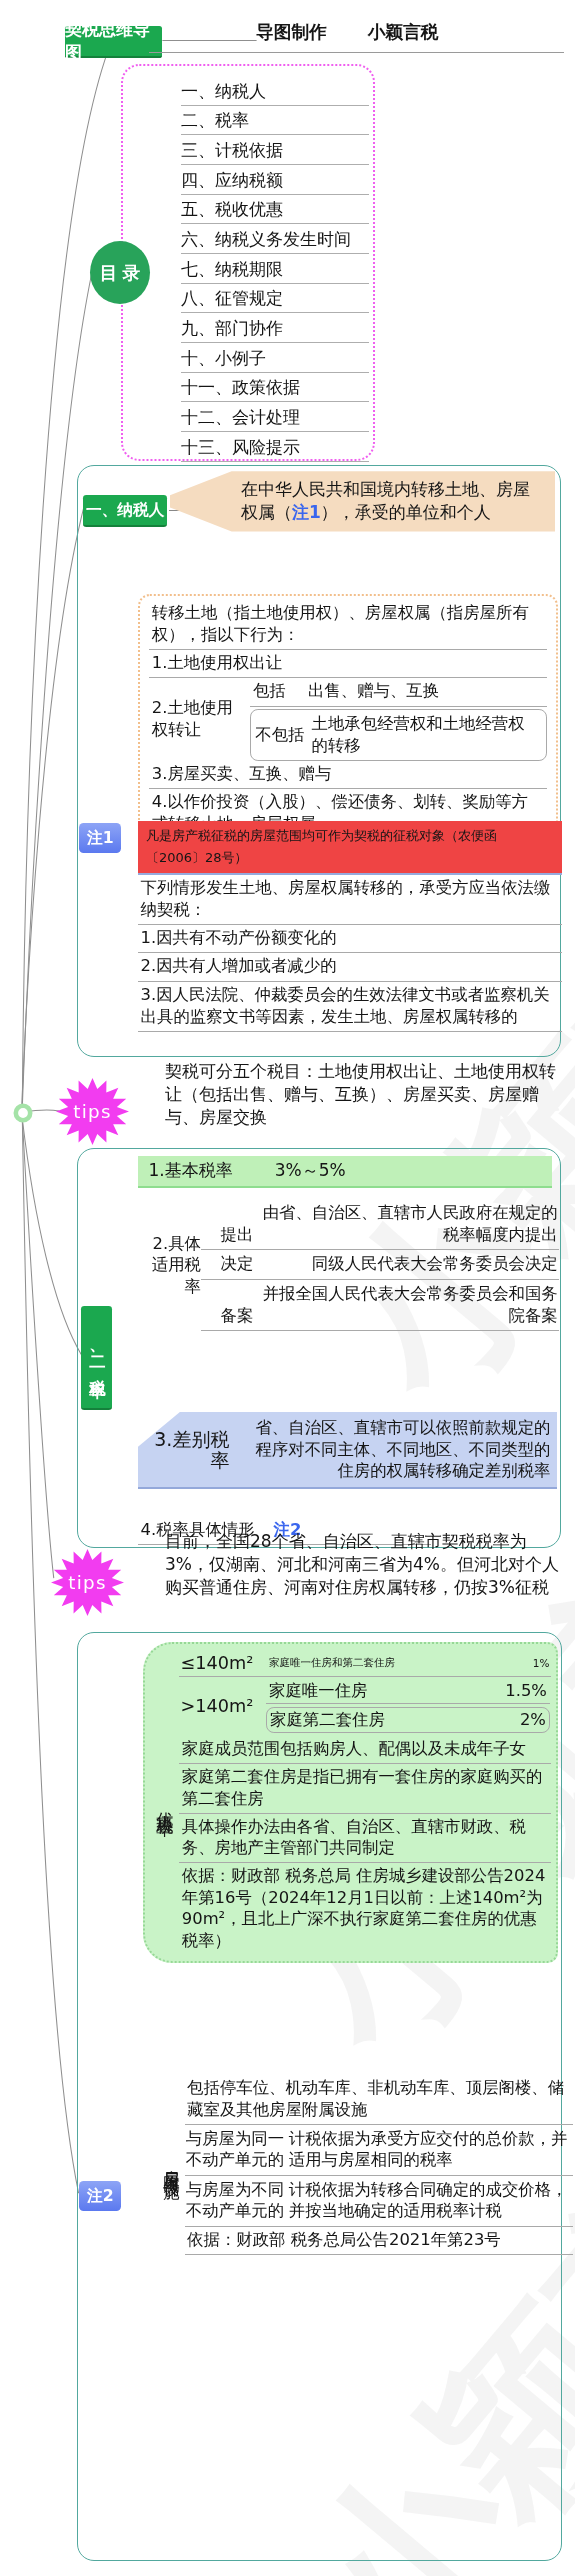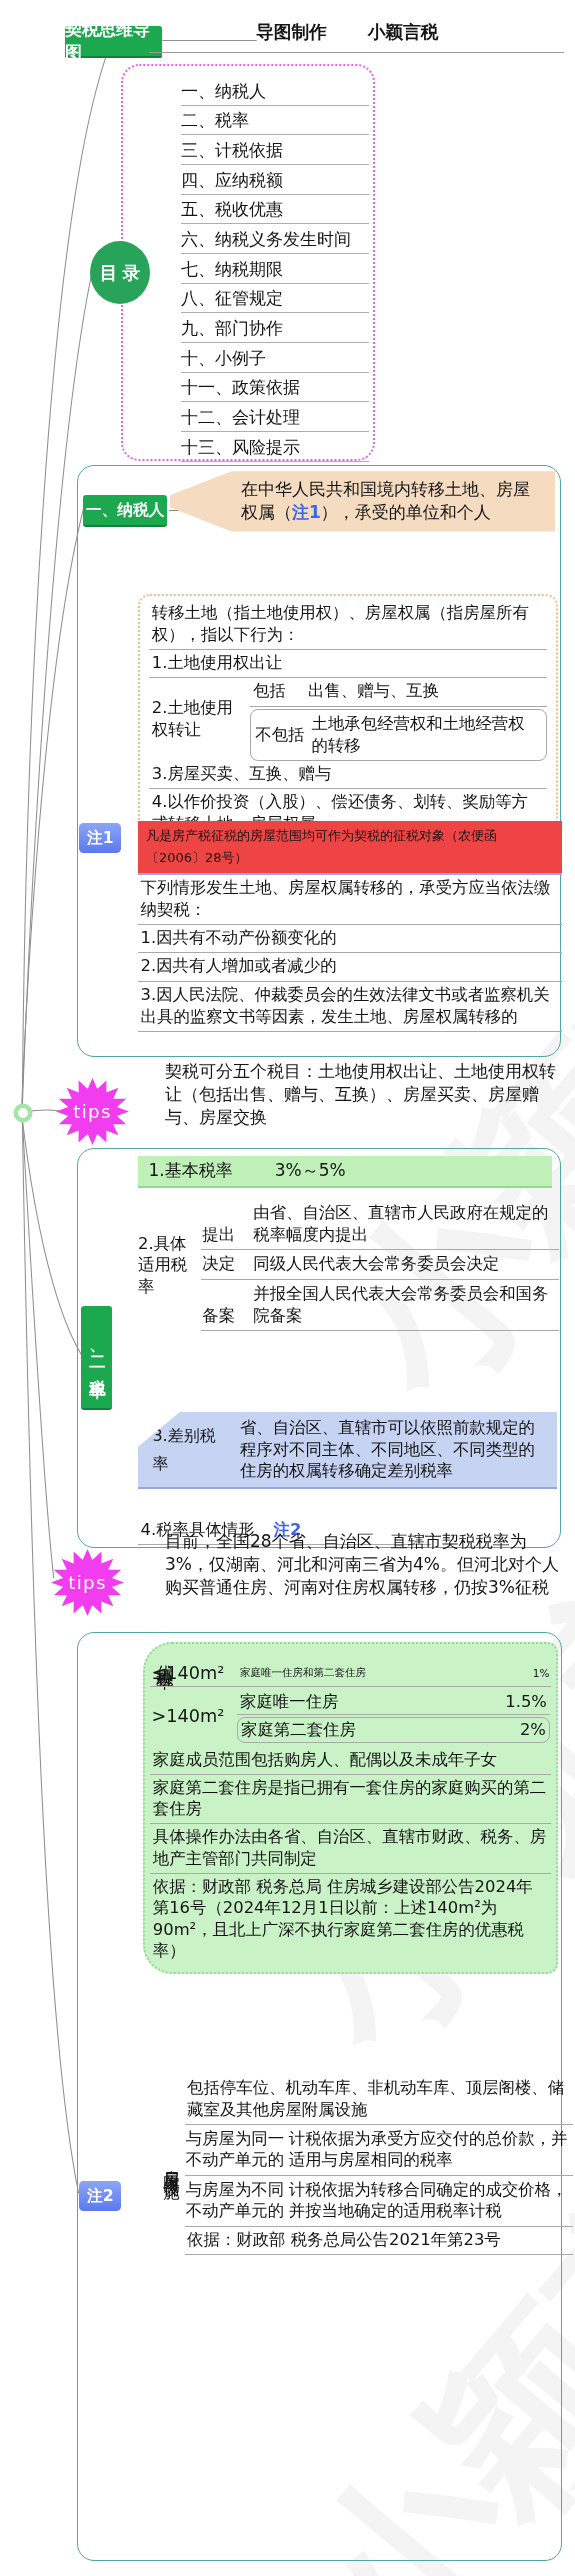--- a/index.html
+++ b/index.html
@@ -50,40 +50,40 @@
   .s1rows{left:60px;top:355px;width:424px;}
   .hl-blue{background:#ef4444;border-bottom:2.6px solid #96aadd;padding:3.9px 7.9px;font-size:13px;line-height:22px;}
 
   
   .star{width:73px;height:67px;background:#f23cf0;color:#fff;font-size:18.3px;letter-spacing:1.3px;
         display:flex;align-items:center;justify-content:center;
         clip-path:polygon(50% 0%,56.6% 16.6%,69.1% 3.8%,68.9% 21.7%,85.4% 14.6%,78.3% 31.1%,96.2% 30.9%,83.4% 43.4%,100% 50%,83.4% 56.6%,96.2% 69.1%,78.3% 68.9%,85.4% 85.4%,68.9% 78.3%,69.1% 96.2%,56.6% 83.4%,50% 100%,43.4% 83.4%,30.9% 96.2%,31.1% 78.3%,14.6% 85.4%,21.7% 68.9%,3.8% 69.1%,16.6% 56.6%,0% 50%,16.6% 43.4%,3.8% 30.9%,21.7% 31.1%,14.6% 14.6%,31.1% 21.7%,30.9% 3.8%,43.4% 16.6%);}
   .tiptext{font-size:17px;line-height:23px;}
 
   
-  .s2{left:77px;top:1148px;width:484px;height:400px;}
+  .s2{left:77px;top:1148px;width:484px;height:400px;text-align:right;}
   .hl-green{left:60px;top:6.5px;width:414px;background:#bff0b8;border-bottom:2.6px solid #8edd8e;
             display:flex;gap:42px;padding:3.9px 10.5px;font-size:17px;box-sizing:border-box;}
   .s2-green{left:3.3px;top:157px;width:31px;height:102px;font-size:16.4px;}
   .s2g2{left:60px;top:50px;width:421px;}
   .s2g2-label{width:63px;font-size:16.4px;line-height:21.6px;align-self:center;}
   .subrow{display:flex;align-items:flex-end;border-bottom:1.3px solid #a9a9a9;padding:2.6px 1.3px 3.9px;}
   .subrow .sl{width:51px;font-size:16.4px;}
   .subrow .st{flex:1;font-size:16.4px;line-height:22px;}
   .diff{left:60px;top:263px;width:419px;background:#c6d3f2;border-bottom:2.6px solid #94a8da;
         clip-path:polygon(0 45%,10% 0,100% 0,100% 100%,0 100%);display:flex;gap:10.5px;
         padding:5.2px 6.5px 5.2px 14.4px;box-sizing:border-box;}
-  .diff .dl{width:77px;font-size:16px;line-height:28px;align-self:center;}
+  .diff .dl{width:77px;font-size:19px;line-height:21px;align-self:center;}
   .diff .dt{flex:1;font-size:16.4px;line-height:21.6px;}
   .row4{left:60px;top:368px;width:288px;display:flex;gap:19px;}
 
   
   .s3{left:77px;top:1632px;width:485px;height:929px;}
   .wavy2{left:65px;top:9.2px;width:415px;border:2px dotted #96d896;background:#c9f3c7;
-         border-radius:29px 10.5px 10.5px 29px;display:flex;padding:6.5px 5.2px;box-sizing:border-box;flex-direction:column;}
+         border-radius:29px 10.5px 10.5px 29px;display:flex;padding:6.5px 5.2px;box-sizing:border-box;}
   .wavy2 .vlab{width:29px;}
   .gitems{flex:1;}
   .gitems .node,.gitems .plain{font-size:16.4px;line-height:21.6px;}
   .r140{display:flex;align-items:center;border-bottom:1.3px solid #a9a9a9;padding:2px 1.3px 3.3px;}
   .r140 .ml{width:86px;font-size:17.7px;}
   .rr{display:flex;justify-content:space-between;font-size:16.4px;line-height:21.6px;padding:1.3px 2.6px;gap:36px;}
   .rr.ul{border-bottom:1.3px solid #a9a9a9;}
   .rr.bx{border:1.3px solid #a9a9a9;border-radius:7.9px;margin-top:2.6px;}
   .fac{left:79px;top:442px;width:416px;display:flex;}
   .fac .vlab{width:27.5px;font-size:16.4px;}

